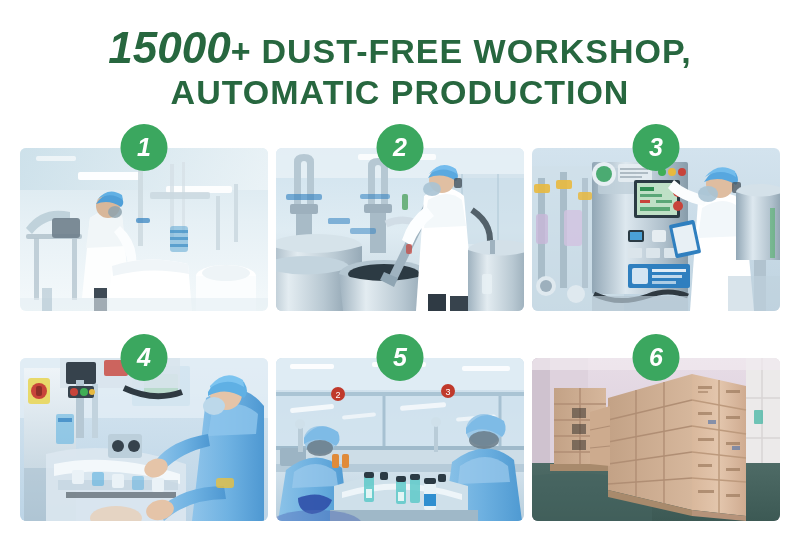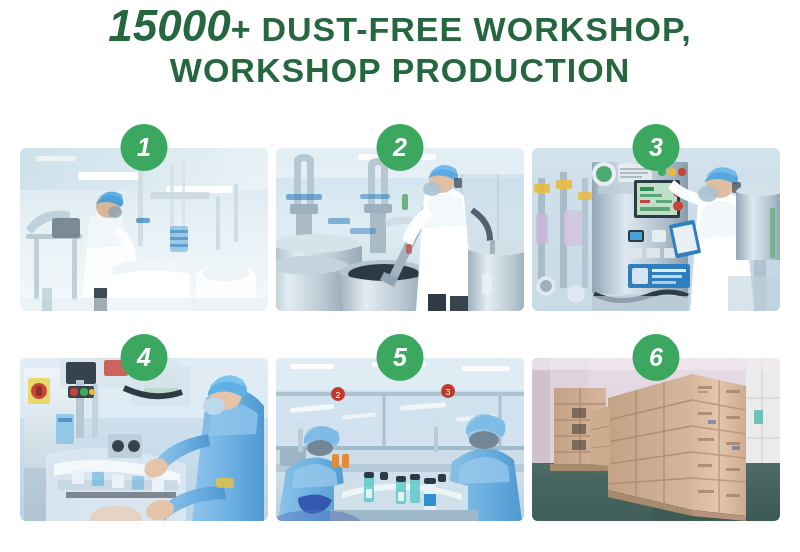--- a/index.html
+++ b/index.html
@@ -19,21 +19,21 @@
     position: relative;
     width: 800px;
     height: 552px;
     background: #ffffff;
   }
 
   
   .heading {
     position: absolute;
     left: 0;
-    top: 2px;
+    top: 24px;
     width: 800px;
     text-align: center;
     line-height: 1.08;
     color: #27673f;
     letter-spacing: 0.5px;
   }
   .heading .line {
     display: block;
     white-space: nowrap;
   }
@@ -110,21 +110,21 @@
 </style>
 </head>
 <body>
 
 <div class="page">
 
   <div class="heading">
     <span class="line line1">
       <span class="num">15000</span><span class="plus">+</span><span class="rest"> DUST-FREE WORKSHOP,</span>
     </span>
-    <span class="line line2 rest">WORKSHOP PRODUCTION</span>
+    <span class="line line2 rest">AUTOMATIC PRODUCTION</span>
   </div>
 
   <div class="grid">
 
     <div class="tile">
       <div class="photo">
         <svg viewBox="0 0 248 163" preserveAspectRatio="none" role="img">
           <defs>
             <linearGradient id="g1bg" x1="0" y1="0" x2="0" y2="1">
               <stop offset="0" stop-color="#d6e6ee"></stop>

